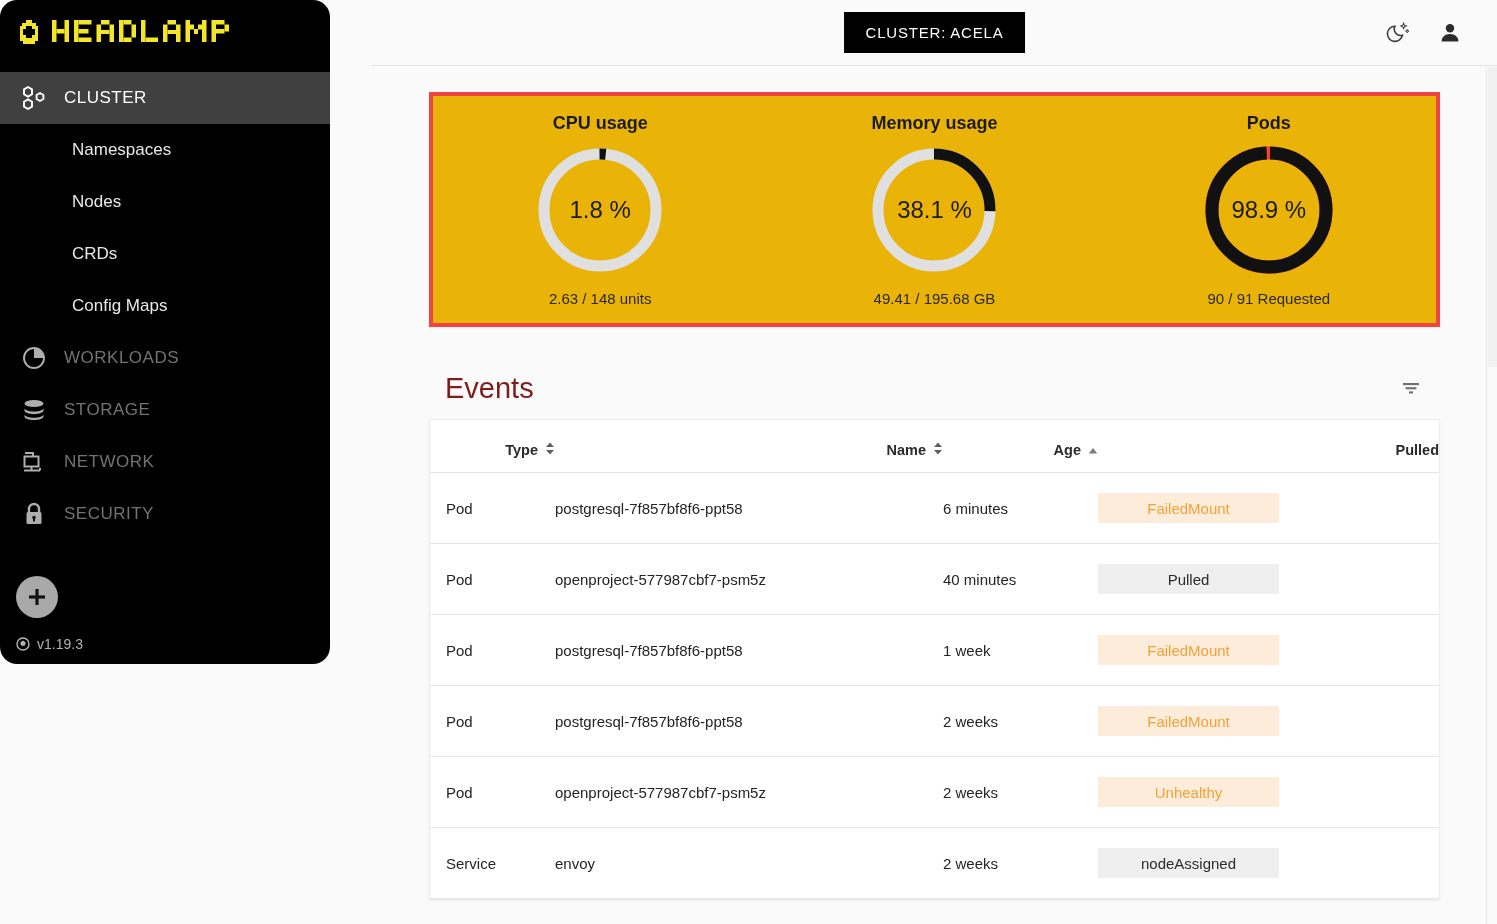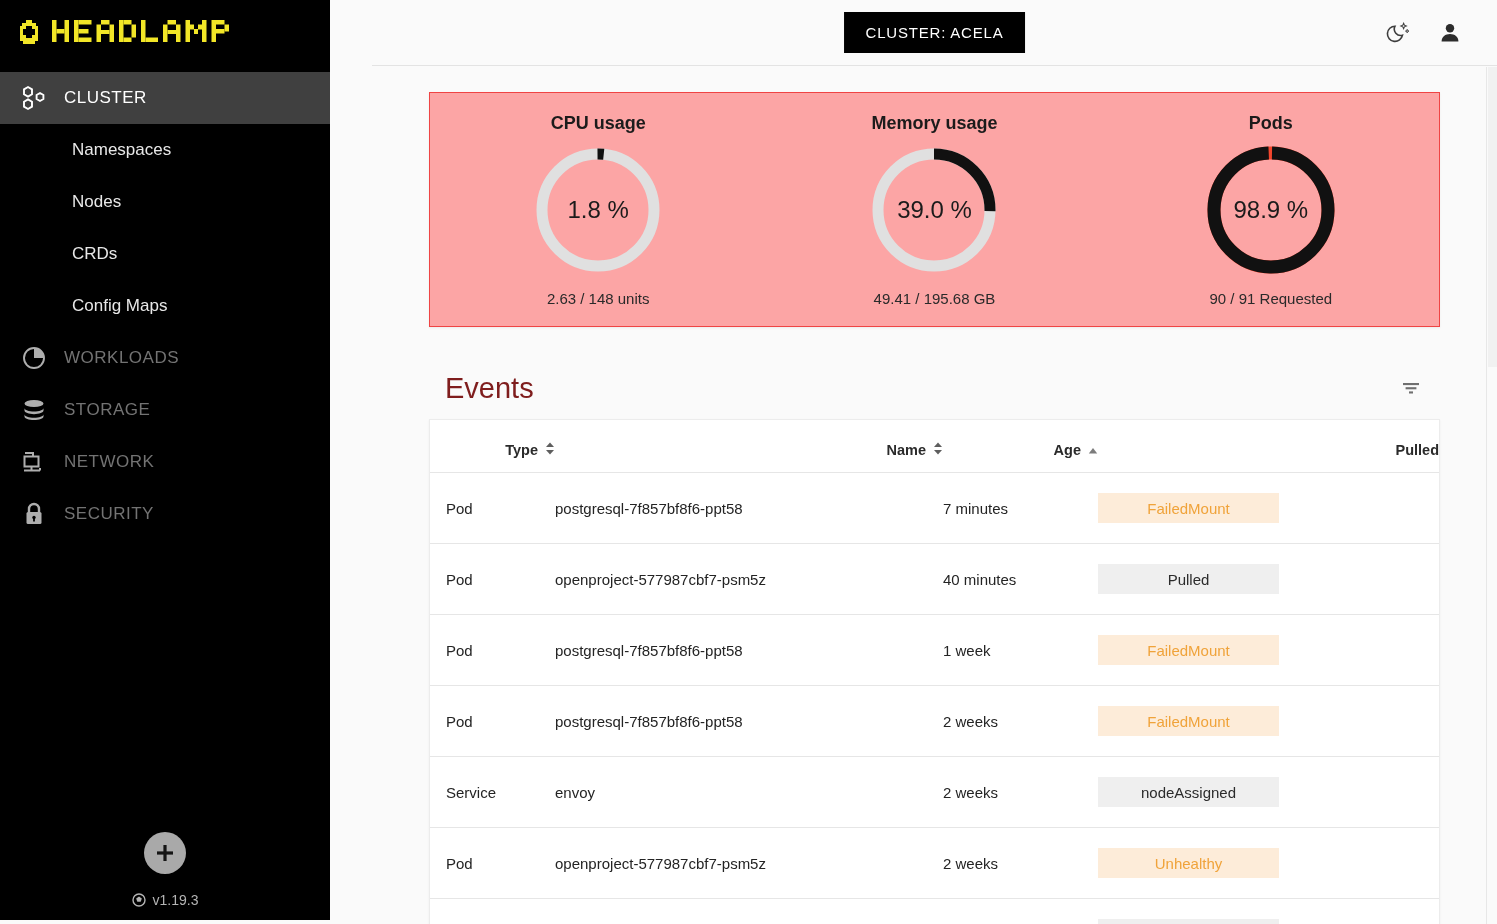--- a/index.html
+++ b/index.html
@@ -7,25 +7,26 @@
   html, body {
     width: 1497px; height: 924px;
     font-family: "Liberation Sans", sans-serif;
     background: #fafafa;
     overflow: hidden;
   }
   .app { display: flex; width: 1497px; height: 924px; }
 
   
   .sidebar {
-    width: 330px; height: 920px;
+    width: 330px; height: 664px;
     background: #000000;
     display: flex; flex-direction: column;
     flex: 0 0 330px;
     position: relative;
+    border-radius: 17px;
   }
   .logo-bar {
     height: 66px; display: flex; align-items: center;
     padding-left: 14px; gap: 8px;
   }
   .logo-icon { width: 30px; height: 30px; display:block; }
   .logo-text { display:block; }
   .nav { margin-top: 6px; }
   .nav-item {
     display: flex; align-items: center;
@@ -35,22 +36,22 @@
   }
   .nav-item.selected { background: #404040; color: #ffffff; }
   .nav-item .nav-ico { width: 28px; height: 28px; margin-right: 16px; flex: 0 0 28px; display:block; }
   .nav-item .nav-label { white-space: nowrap; }
   .nav-sub {
     display: flex; align-items: center;
     height: 52px; padding-left: 72px;
     color: #e8e8e8; font-size: 17px; cursor: pointer;
   }
   .sidebar-bottom {
-    position: absolute; left: 0; right: 0; bottom: 12px;
-    display: flex; flex-direction: column; align-items: center; gap: 18px;
+    position: absolute; left: 16px; right: 0; bottom: 12px;
+    display: flex; flex-direction: column; align-items: flex-start; gap: 18px;
   }
   .plus-btn {
     width: 42px; height: 42px; border-radius: 50%;
     background: #a9a9a9; display: flex; align-items: center; justify-content: center;
     cursor: pointer; border: none;
   }
   .plus-btn svg { display:block; }
   .version {
     display: flex; align-items: center; gap: 7px;
     color: #b4b4b4; font-size: 14px;
@@ -88,22 +89,22 @@
   .icon-btn { background: none; border: none; cursor: pointer; display: flex; padding: 0; }
   .icon-btn svg { display:block; }
 
   .content {
     flex: 1 1 auto; overflow: hidden;
     padding: 26px 57px 0 57px;
   }
 
   
   .card {
-    background: #fca5a5;
-    border: 1px solid #ef4444;
+    background: #eab308;
+    border: 4px solid #ef4444;
     box-shadow: 0 1px 2px rgba(0,0,0,.06);
   }
   .gauge-card {
     display: flex; height: 235px; align-items: center;
     margin-bottom: 30px;
   }
   .gauge-cell {
     flex: 1 1 33.333%;
     display: flex; flex-direction: column; align-items: center;
     gap: 6px;
@@ -361,21 +362,21 @@
           <div class="gauge-sub">2.63 / 148 units</div>
         </div>
 
         <div class="gauge-cell">
           <div class="gauge-title">Memory usage</div>
           <div class="gauge-wrap">
             <svg width="128" height="128" viewBox="0 0 128 128">
               <circle cx="64" cy="64" r="56" fill="none" stroke="#e0e0e0" stroke-width="11"></circle>
               <circle cx="64" cy="64" r="56" fill="none" stroke="#111111" stroke-width="11" stroke-dasharray="89 263.8" transform="rotate(-90 64 64)"></circle>
             </svg>
-            <div class="gauge-value">39.0 %</div>
+            <div class="gauge-value">38.1 %</div>
           </div>
           <div class="gauge-sub">49.41 / 195.68 GB</div>
         </div>
 
         <div class="gauge-cell">
           <div class="gauge-title">Pods</div>
           <div class="gauge-wrap">
             <svg width="128" height="128" viewBox="0 0 128 128">
               <circle cx="64" cy="64" r="57" fill="none" stroke="#f4462d" stroke-width="13"></circle>
               <circle cx="64" cy="64" r="57" fill="none" stroke="#111111" stroke-width="13" stroke-dasharray="354.2 3.9" transform="rotate(-89 64 64)"></circle>
@@ -439,46 +440,40 @@
                 <span class="th-inner">
                   <span>Pulled</span>
                 </span>
               </th>
             </tr>
           </thead>
           <tbody id="events-body">
               <tr>
                 <td class="col-type">Pod</td>
                 <td class="col-name">postgresql-7f857bf8f6-ppt58</td>
-                <td class="col-age">7 minutes</td>
+                <td class="col-age">6 minutes</td>
                 <td class="col-reason"><span class="badge warning">FailedMount</span></td>
               </tr>
               <tr>
                 <td class="col-type">Pod</td>
                 <td class="col-name">openproject-577987cbf7-psm5z</td>
                 <td class="col-age">40 minutes</td>
                 <td class="col-reason"><span class="badge neutral">Pulled</span></td>
               </tr>
               <tr>
                 <td class="col-type">Pod</td>
                 <td class="col-name">postgresql-7f857bf8f6-ppt58</td>
                 <td class="col-age">1 week</td>
                 <td class="col-reason"><span class="badge warning">FailedMount</span></td>
               </tr>
               <tr>
                 <td class="col-type">Pod</td>
                 <td class="col-name">postgresql-7f857bf8f6-ppt58</td>
                 <td class="col-age">2 weeks</td>
                 <td class="col-reason"><span class="badge warning">FailedMount</span></td>
-              </tr>
-              <tr>
-                <td class="col-type">Service</td>
-                <td class="col-name">envoy</td>
-                <td class="col-age">2 weeks</td>
-                <td class="col-reason"><span class="badge neutral">nodeAssigned</span></td>
               </tr>
               <tr>
                 <td class="col-type">Pod</td>
                 <td class="col-name">openproject-577987cbf7-psm5z</td>
                 <td class="col-age">2 weeks</td>
                 <td class="col-reason"><span class="badge warning">Unhealthy</span></td>
               </tr>
               <tr>
                 <td class="col-type">Service</td>
                 <td class="col-name">envoy</td>

